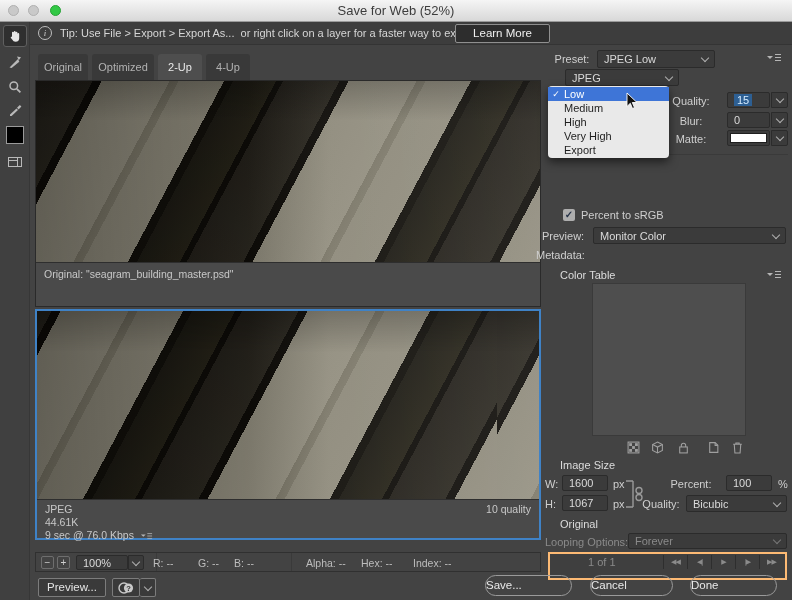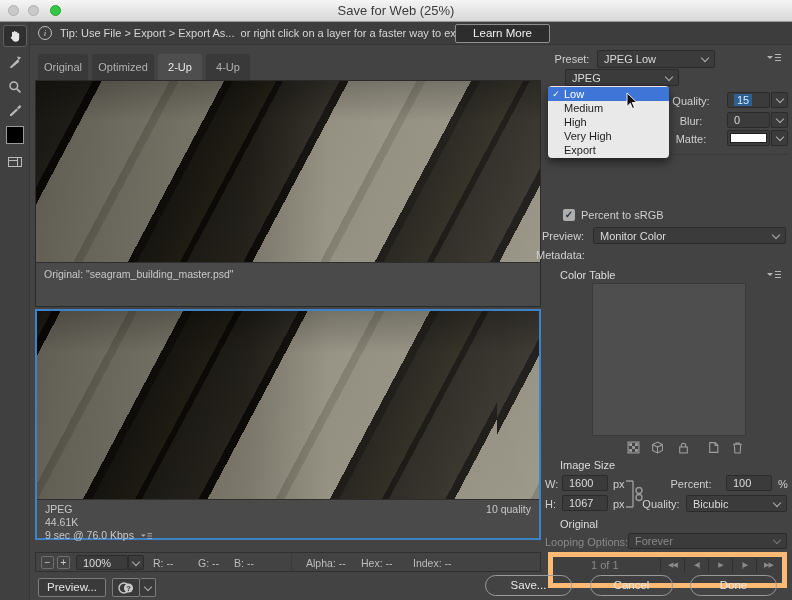--- a/index.html
+++ b/index.html
@@ -71,49 +71,49 @@
          box-shadow:0 4px 10px rgba(0,0,0,.55);padding-top:1px;z-index:9}
   .mi{height:14px;display:flex;align-items:center;color:#1e1e1e;font-size:11px}
   .mi .ck{width:16px;text-align:center;font-size:9px}
   .mi.on{background:#3e75d7;color:#fff}
 
   
   .ctbox{position:absolute;left:592px;top:283px;width:154px;height:153px;background:#4e4e4e;border:1px solid #3a3a3a}
   .cticon{position:absolute;top:441px;width:13px;height:13px}
 
   
-  .framestrip{position:absolute;left:548px;top:552px;width:239px;height:36px;background:#3f3f3f;border:5px solid #fdba74}
+  .framestrip{position:absolute;left:548px;top:552px;width:239px;height:28px;background:#3f3f3f;border:2px solid #fdba74}
   .play{position:absolute;right:2px;top:1px;display:flex;height:14px}
   .play div{width:24px;border-left:1px solid #2e2e2e;color:#8b8b8b;font-size:7px;display:flex;
             align-items:center;justify-content:center;letter-spacing:-1px}
 
   
   .statusbar{position:absolute;left:35px;top:552px;width:506px;height:20px;background:#434343;border:1px solid #303030}
   .sq{position:absolute;top:3px;width:13px;height:13px;border:1px solid #6e6e6e;border-radius:2px;
       color:#cfcfcf;text-align:center;line-height:11px;font-size:10px}
   .sv{position:absolute;top:4px;font-size:10.5px;color:#bdbdbd;white-space:nowrap}
   .sv span{margin-right:3px}
 
   
   .pill{position:absolute;top:575px;height:21px;border:1px solid #9a9a9a;border-radius:10.5px;
-        color:#e8e8e8;font-size:11.5px;text-align:center;line-height:19px;background:transparent}
+        color:#e8e8e8;font-size:11.5px;text-align:left;line-height:19px;background:transparent}
   .rectbtn{position:absolute;top:578px;height:19px;background:#3a3a3a;border:1px solid #7c7c7c;
            border-radius:2px;color:#e4e4e4;font-size:11.5px;text-align:center;line-height:17px}
   svg{display:block}
 </style>
 </head>
 <body>
 
 <div id="app">
 
   <div class="abs titlebar">
     <div class="abs light" style="left:8px;background:#c9c9c9;border:1px solid #b0b0b0"></div>
     <div class="abs light" style="left:28px;background:#c9c9c9;border:1px solid #b0b0b0"></div>
     <div class="abs light" style="left:50px;background:#32c845;border:1px solid #27a336"></div>
-    <div class="title">Save for Web (25%)</div>
+    <div class="title">Save for Web (52%)</div>
   </div>
 
   <div class="abs tipbar">
     <div class="abs infoicon">i</div>
     <span class="abs tiptext">Tip: Use File &gt; Export &gt; Export As...  or right click on a layer for a faster way to export assets</span>
     <div class="abs btn-learn">Learn More</div>
   </div>
 
   <div class="abs toolstrip">
     <div class="tool sel" style="top:3px">

